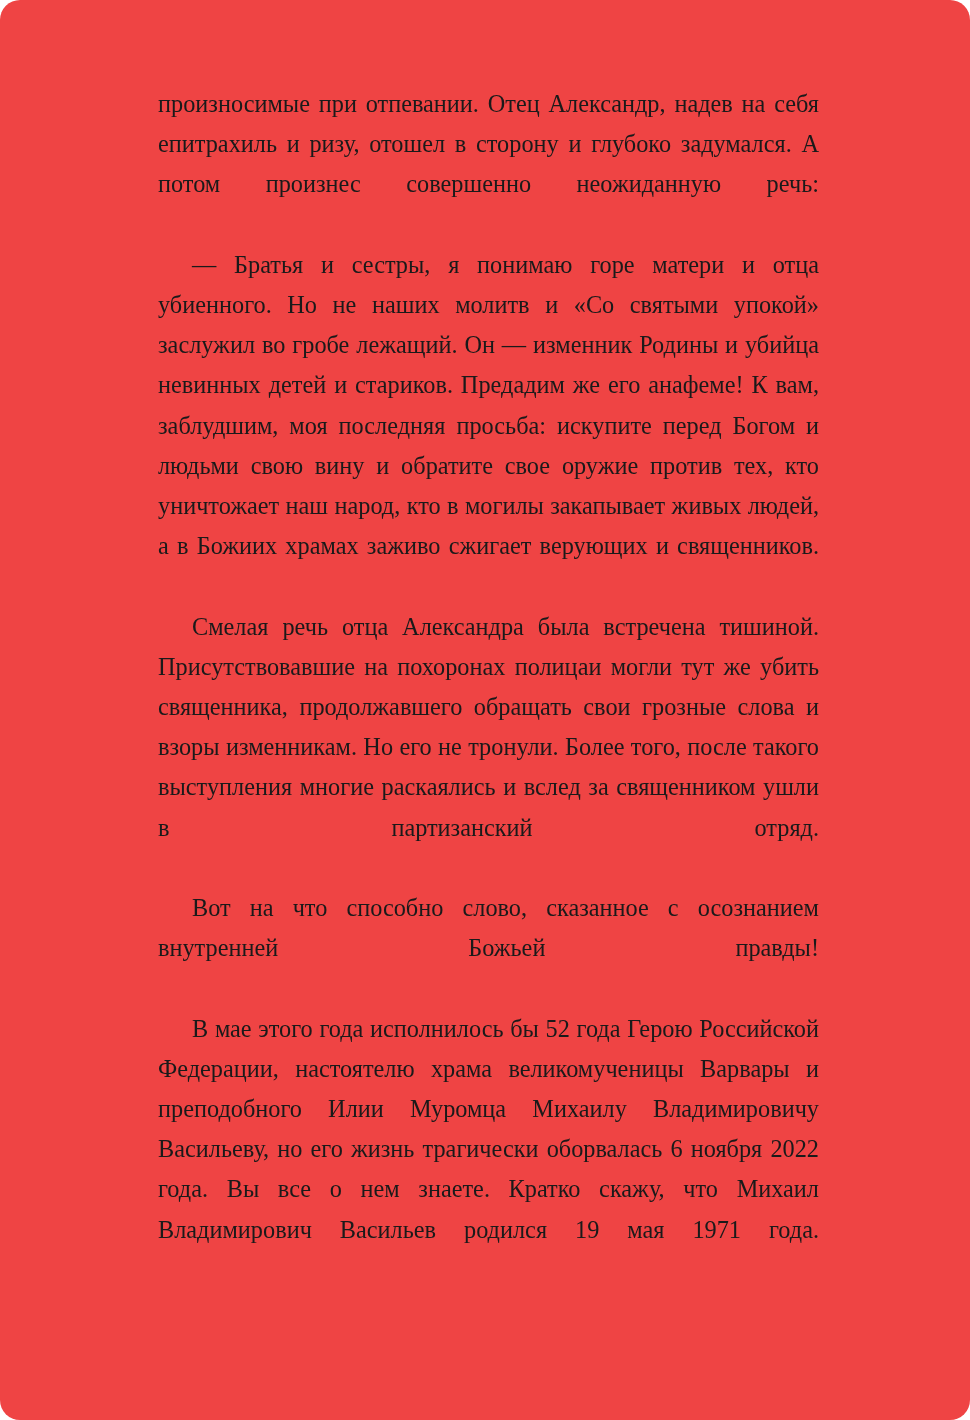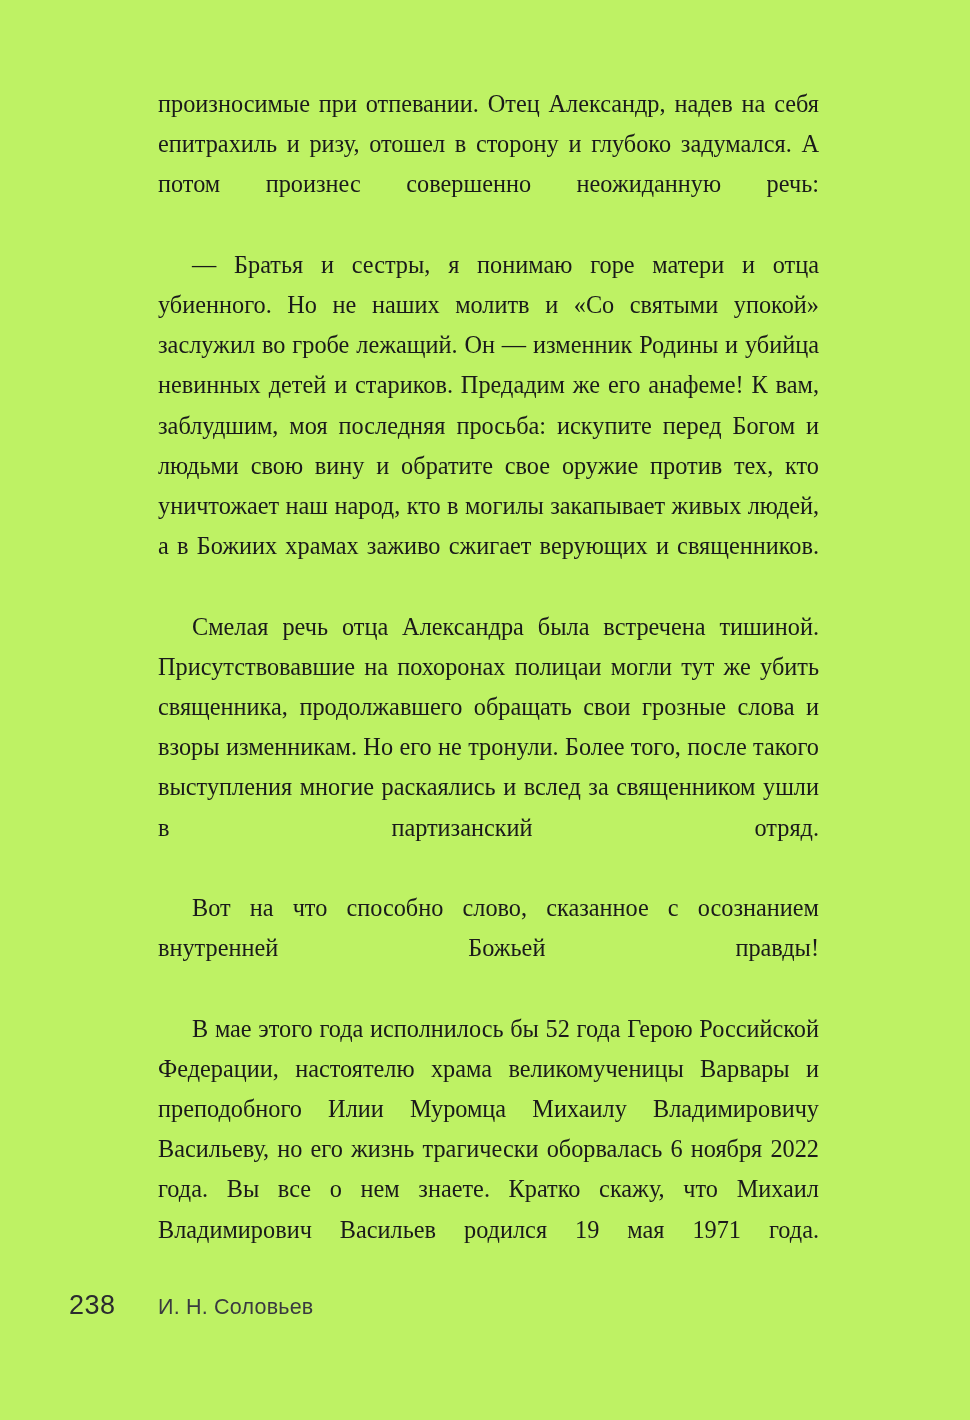--- a/index.html
+++ b/index.html
@@ -14,21 +14,22 @@
     position: relative;
     overflow: hidden;
     font-family: "Liberation Serif", "DejaVu Serif", serif;
     color: #1a1a1a;
     -webkit-font-smoothing: antialiased;
   }
 
   .page {
     position: absolute;
     inset: 0;
-    background: #bef264;
+    background: #ef4444;
+    border-radius: 20px;
   }
 
   
   .text-column {
     position: absolute;
     left: 158px;
     top: 84px;
     width: 661px;
   }
 
@@ -92,18 +93,14 @@
 
   <div class="text-column">
     <p class="para" style="text-indent:0;">произносимые при отпевании. Отец Александр, надев на себя епитрахиль и ризу, отошел в сторону и глубоко задумался. А потом произнес совершенно неожиданную речь:</p>
     <p class="para">— Братья и сестры, я понимаю горе матери и отца убиенного. Но не наших молитв и «Со святыми упокой» заслужил во гробе лежащий. Он — изменник Родины и убийца невинных детей и стариков. Предадим же его анафеме! К вам, заблудшим, моя последняя просьба: искупите перед Богом и людьми свою вину и обратите свое оружие против тех, кто уничтожает наш народ, кто в могилы закапывает живых людей, а в Божиих храмах заживо сжигает верующих и священников.</p>
     <p class="para">Смелая речь отца Александра была встречена тишиной. Присутствовавшие на похоронах полицаи могли тут же убить священника, продолжавшего обращать свои грозные слова и взоры изменникам. Но его не тронули. Более того, после такого выступления многие раскаялись и вслед за священником ушли в партизанский отряд.</p>
     <p class="para">Вот на что способно слово, сказанное с осознанием внутренней Божьей правды!</p>
     <p class="para">В мае этого года исполнилось бы 52 года Герою Российской Федерации, настоятелю храма великомученицы Варвары и преподобного Илии Муромца Михаилу Владимировичу Васильеву, но его жизнь трагически оборвалась 6 ноября 2022 года. Вы все о нем знаете. Кратко скажу, что Михаил Владимирович Васильев родился 19 мая 1971 года.</p>
 
   </div>
 
-  <div class="footer">
-    <div class="folio">238</div>
-    <div class="running-author">И. Н. Соловьев</div>
-  </div>
 
 </div>
 
 </body></html>

